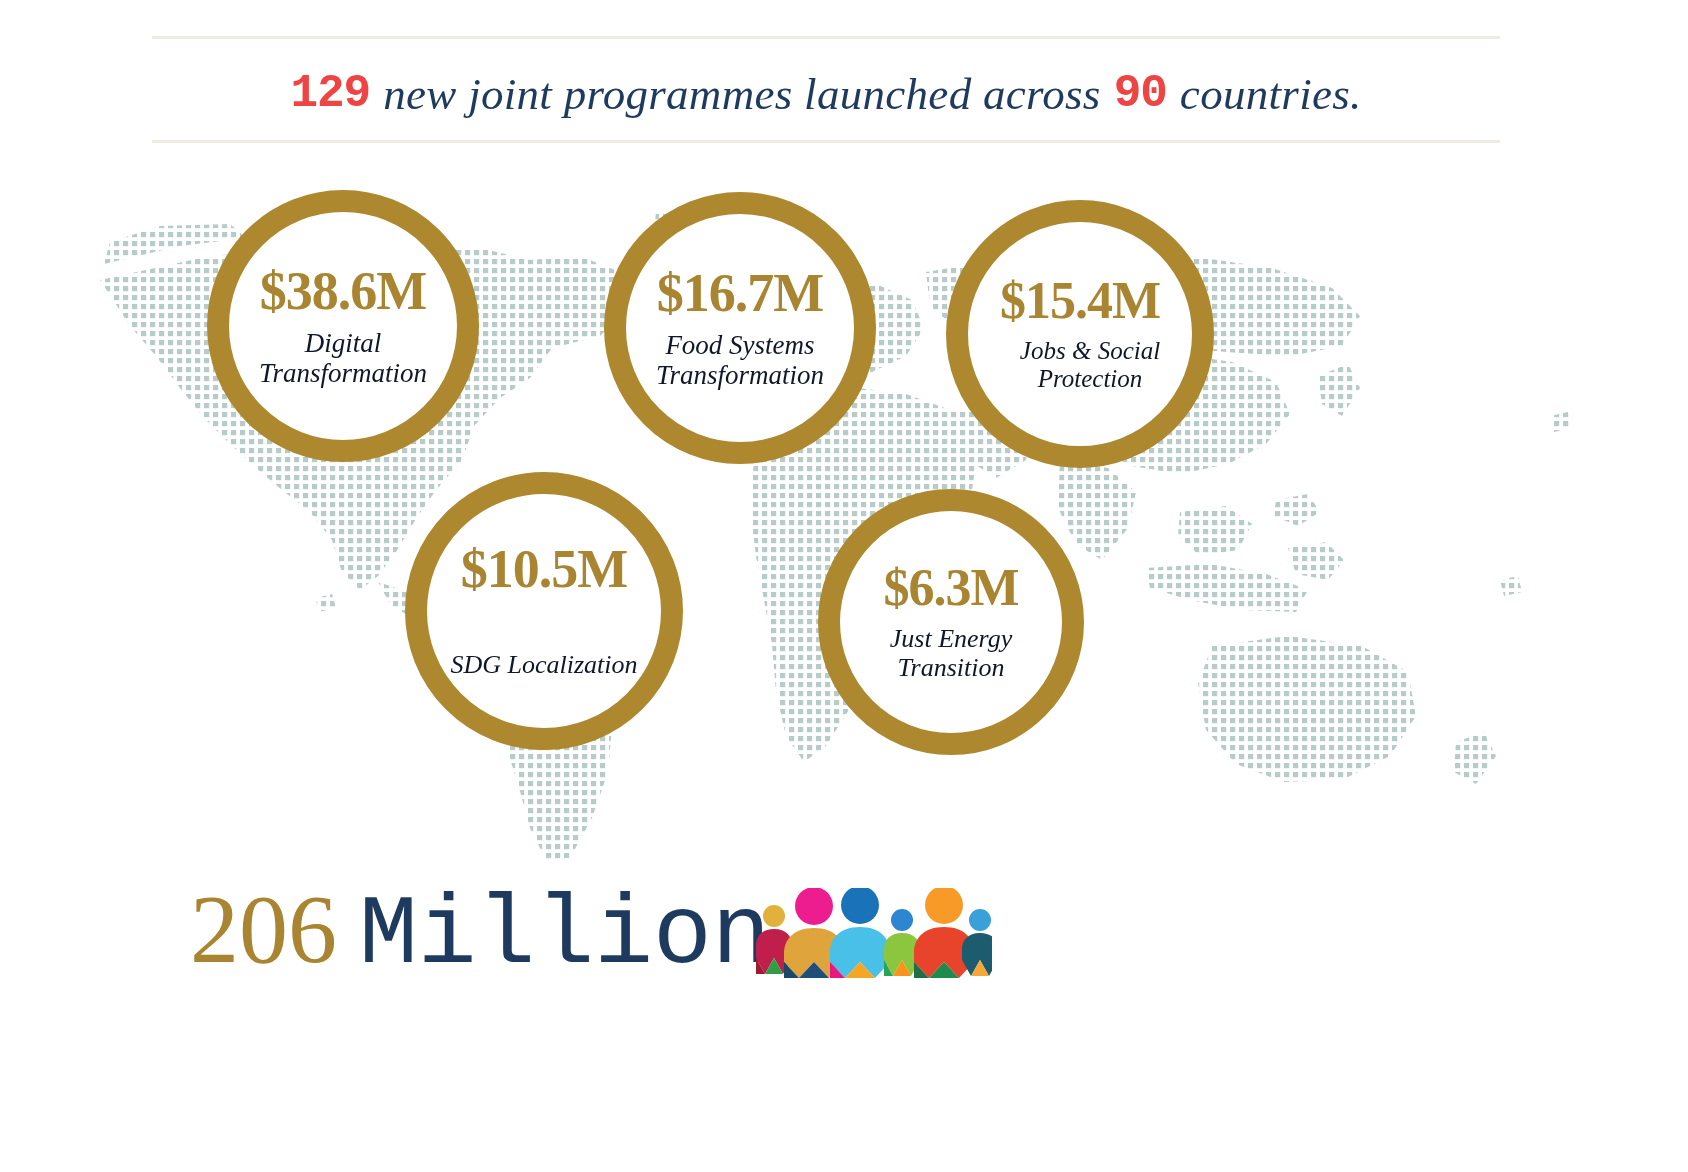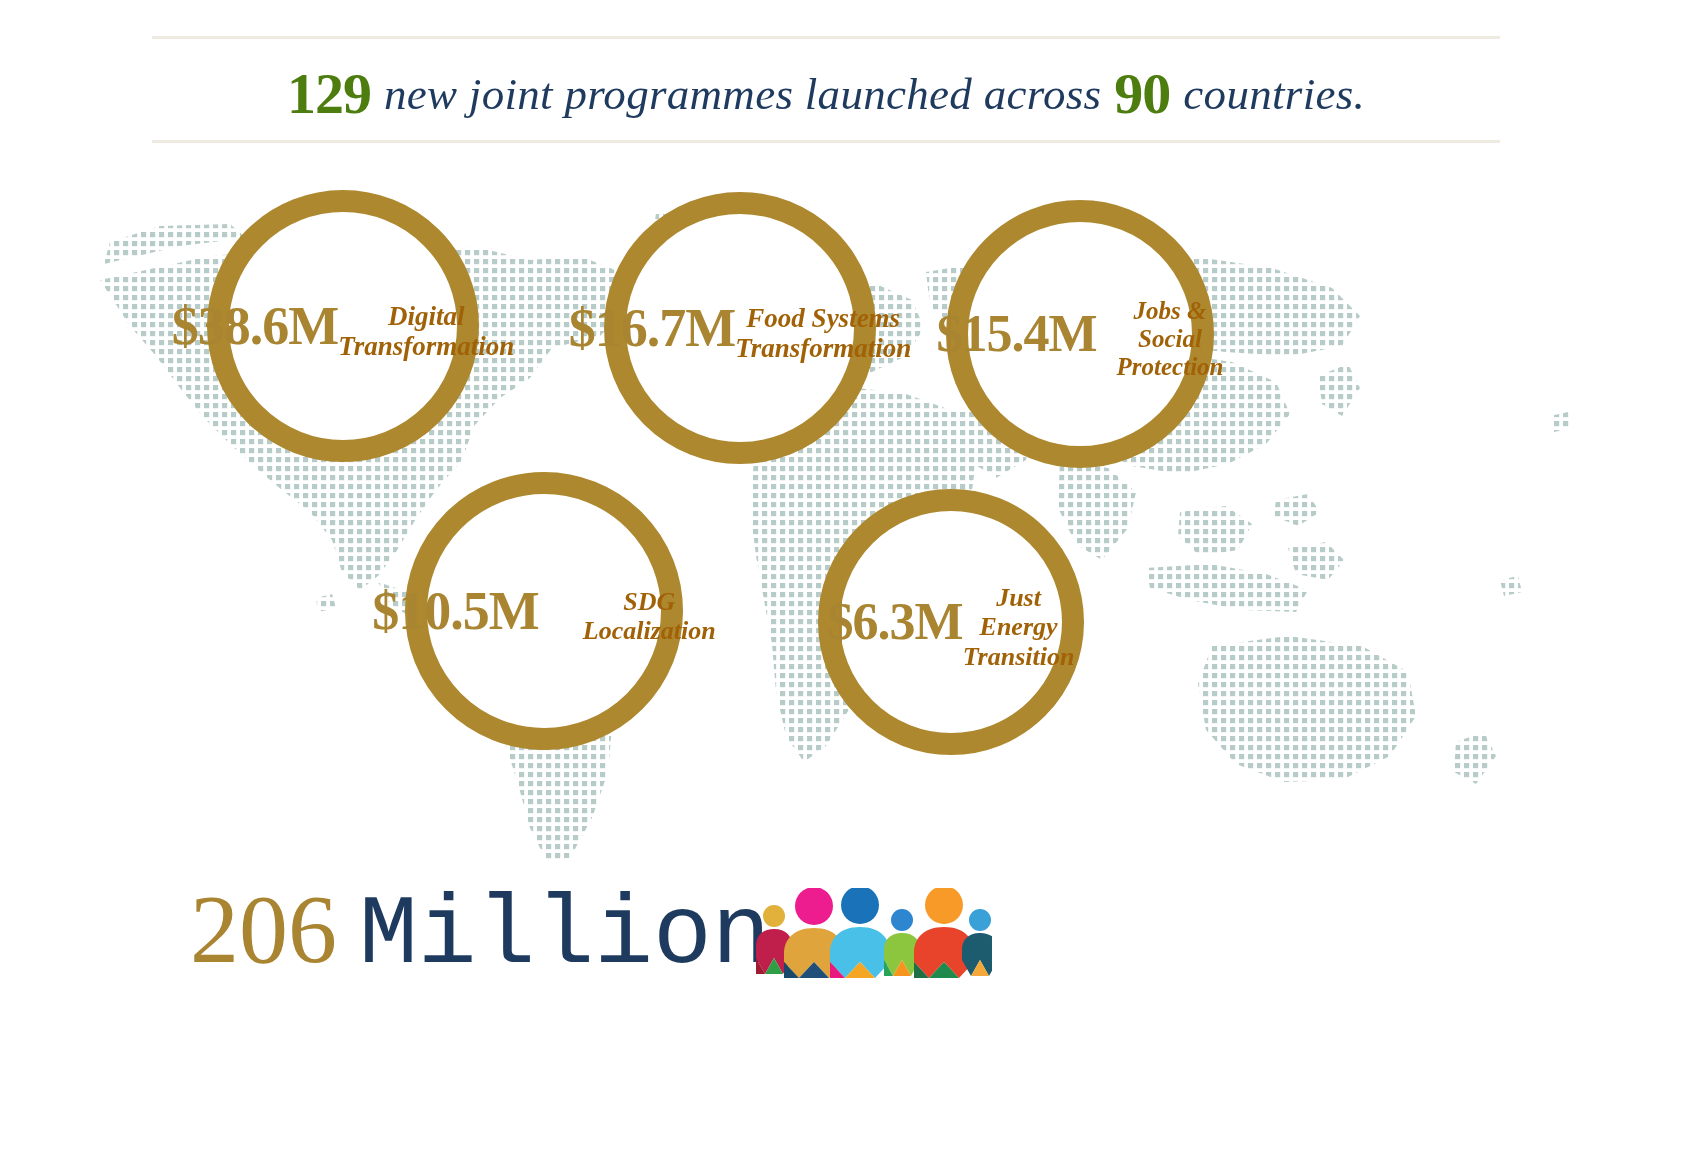--- a/index.html
+++ b/index.html
@@ -16,54 +16,54 @@
   .rule{position:absolute;left:152px;width:1348px;height:3px;background:#efebe2;}
   .rule.top{top:36px;}
   .rule.bot{top:140px;}
 
   #headline{
     position:absolute;left:152px;top:52px;width:1348px;height:84px;
     display:flex;align-items:center;justify-content:center;
     white-space:nowrap;
   }
   .hl-num{
-    font-family:Liberation Serif, serif;
-    font-weight:700;font-size:58px;color:#4d7c0f;
+    font-family:Liberation Mono, monospace;
+    font-weight:700;font-size:46px;color:#ef4444;
     letter-spacing:-1px;line-height:1;
   }
   .hl-txt{
     font-family:"Liberation Serif", serif;
     font-style:italic;font-size:45px;color:#1f3a5f;
     line-height:1;letter-spacing:.3px;
   }
   .sp{display:inline-block;width:13px;}
 
   
   #map-wrap{position:absolute;left:0;top:160px;width:1688px;height:700px;overflow:hidden;}
   #map-svg{position:absolute;left:60px;top:0px;width:1560px;height:700px;}
 
   
   .bubble{
     position:absolute;border-radius:50%;
     background:#ffffff;
     border:22px solid #ad882f;
     box-sizing:border-box;
-    display:flex;
+    display:flex;flex-direction:column;
     align-items:center;justify-content:center;
     text-align:center;
   }
   .b-amt{
     font-family:"Liberation Serif", serif;
     font-weight:700;color:#a98431;
     line-height:1;letter-spacing:-1px;
     white-space:nowrap;
   }
   .b-lbl{
     font-family:"Liberation Serif", serif;
-    font-style:italic;font-weight:700;color:#a16207;
+    font-style:italic;font-weight:400;color:#0f172a;
     line-height:1.12;margin-top:10px;
     white-space:pre-line;
   }
 
   #bub-digital   {left:207px; top:190px; width:272px;height:272px;}
   #bub-food      {left:604px; top:192px; width:272px;height:272px;}
   #bub-jobs      {left:946px;top:200px; width:268px;height:268px;}
   #bub-sdg       {left:405px; top:472px; width:278px;height:278px;gap:44px;}
   #bub-energy    {left:818px; top:489px; width:266px;height:266px;}
 

